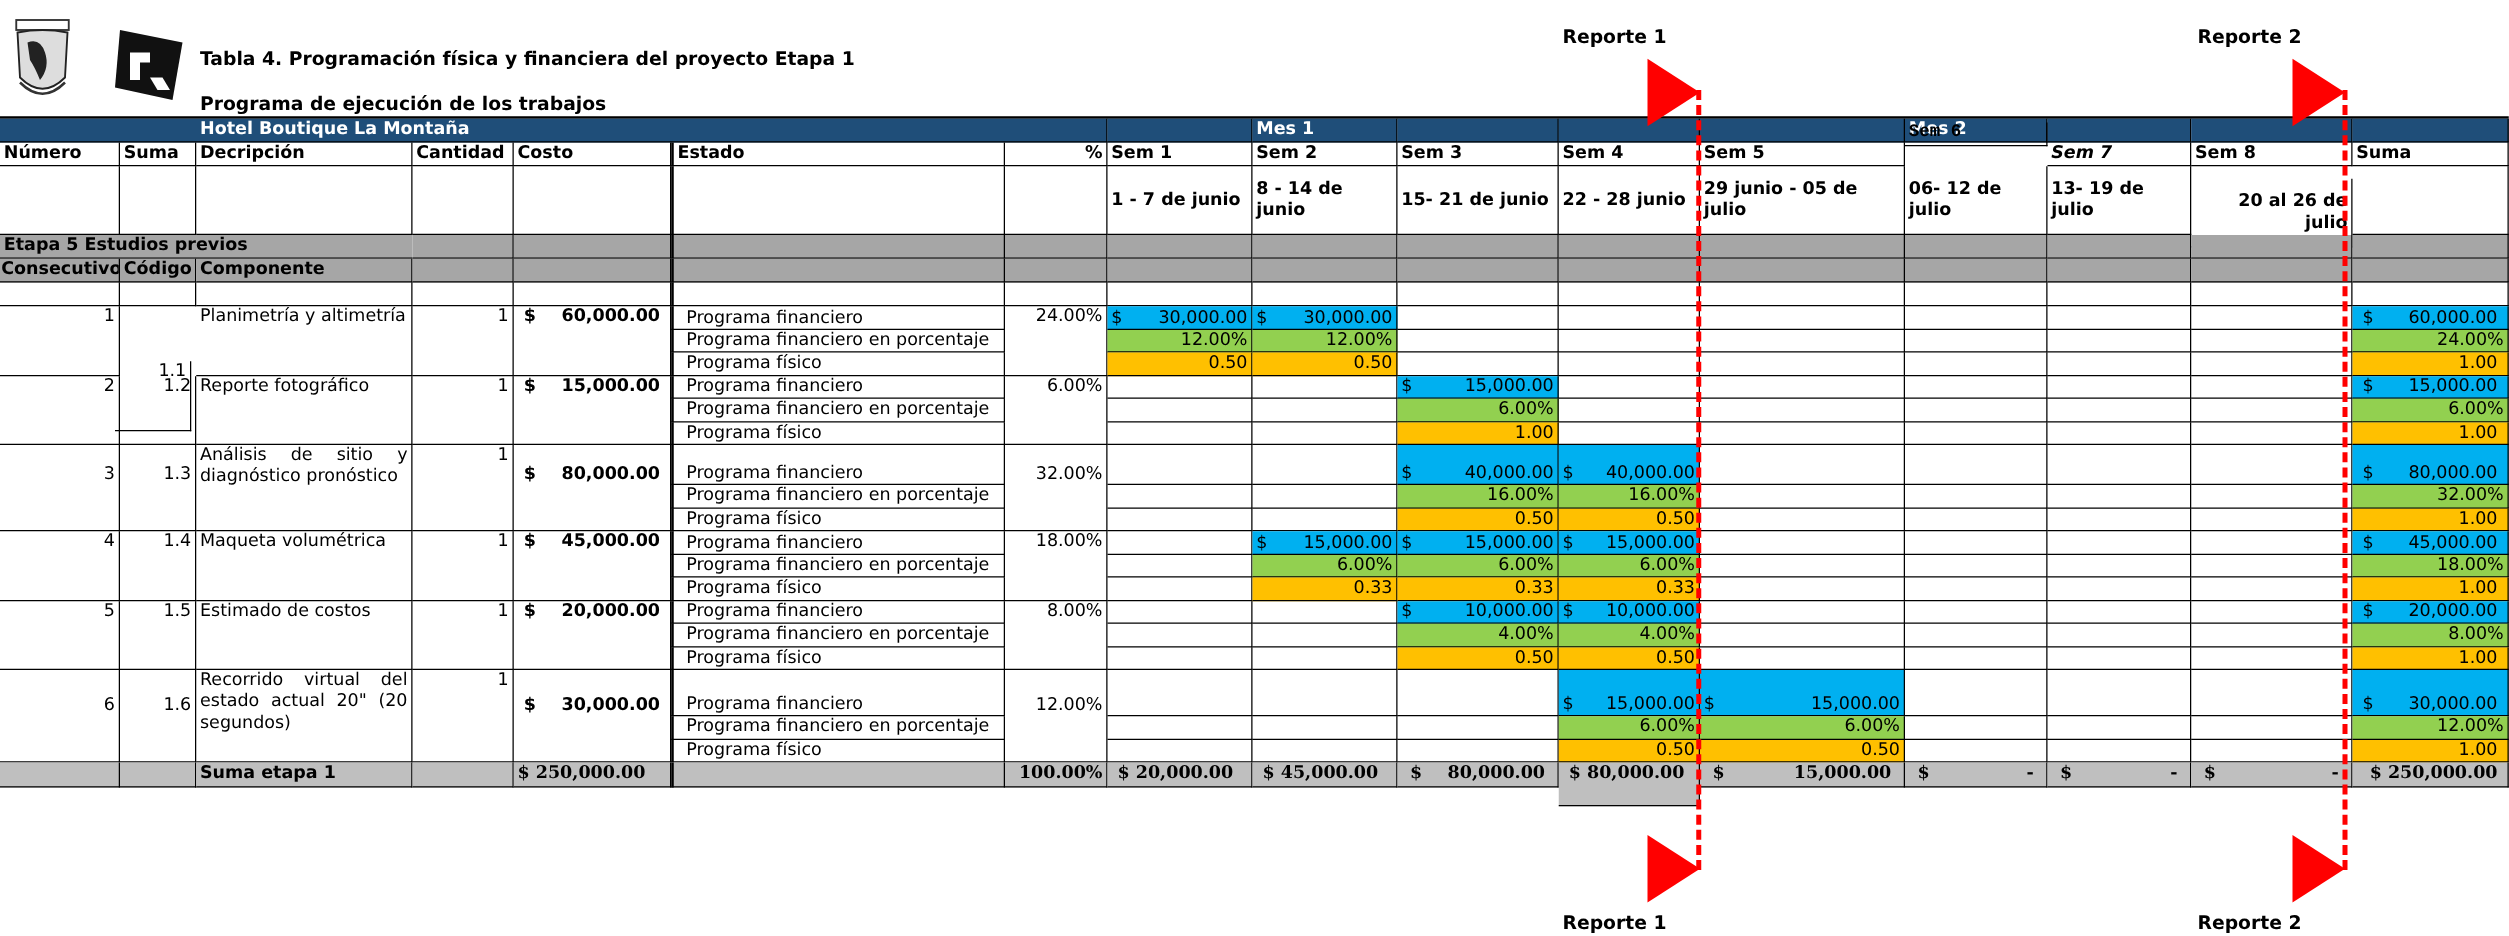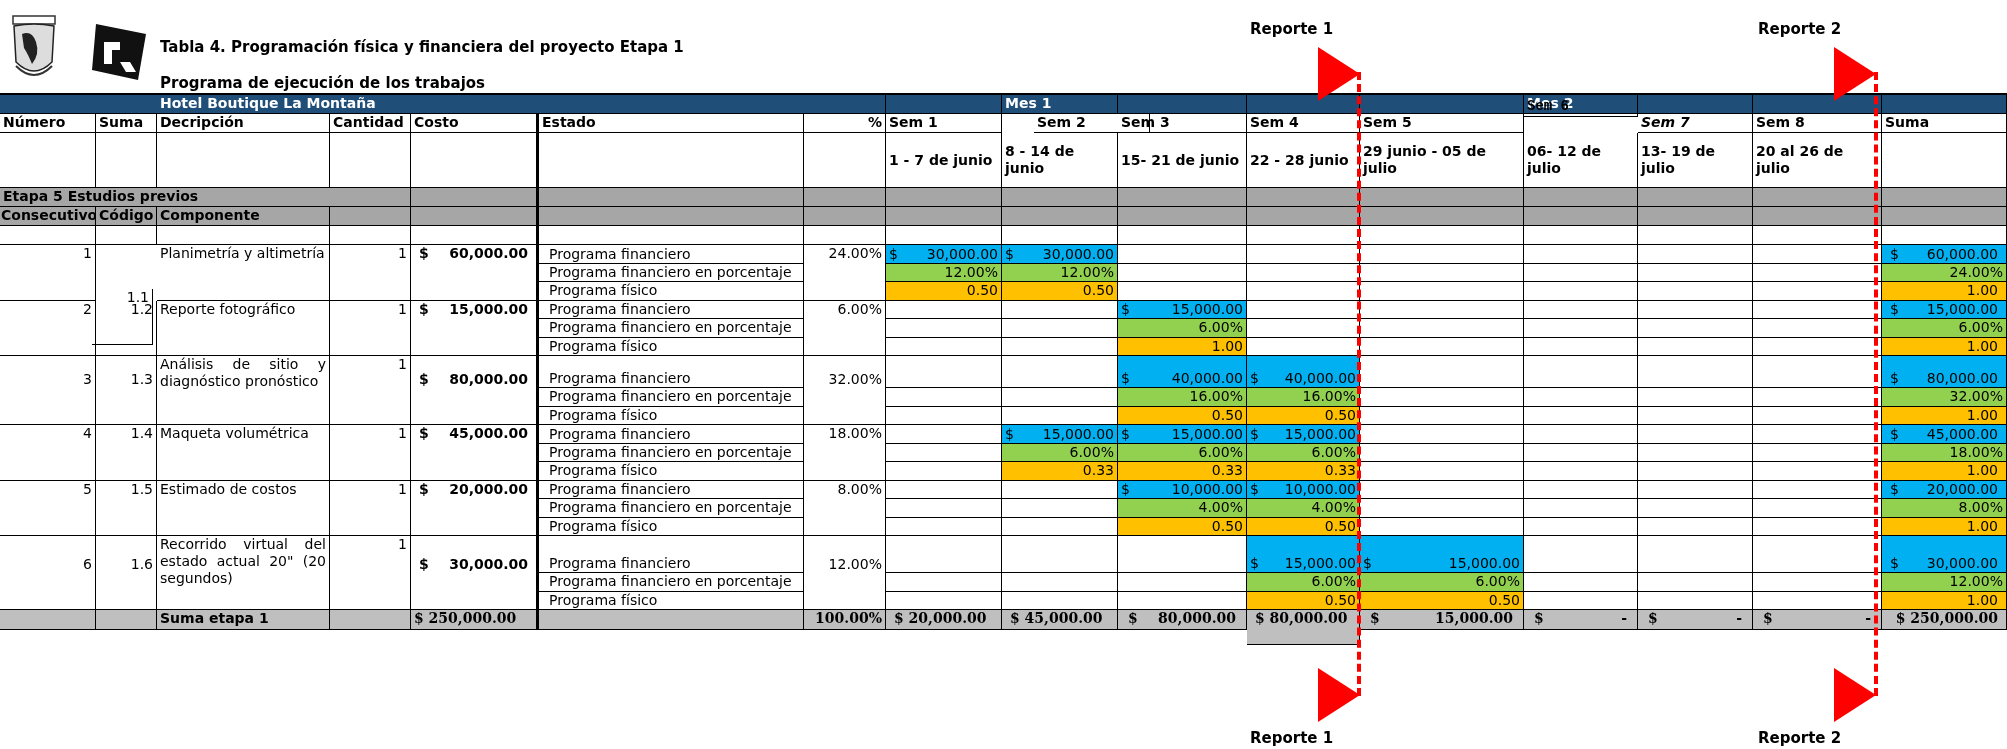--- a/index.html
+++ b/index.html
@@ -62,21 +62,21 @@
     <div class="cell hdr-band" style="left: 1753px; top: 95px; width: 129px; height: 19px;"></div>
     <div class="cell hdr-band" style="left: 1882px; top: 95px; width: 125px; height: 19px;"></div>
     <div class="cell bold" style="left: 0px; top: 114px; width: 96px; height: 19px;">Número</div>
     <div class="cell bold" style="left: 96px; top: 114px; width: 61px; height: 19px;">Suma</div>
     <div class="cell bold" style="left: 157px; top: 114px; width: 173px; height: 19px;">Decripción</div>
     <div class="cell bold" style="left: 330px; top: 114px; width: 81px; height: 19px;">Cantidad</div>
     <div class="cell bold" style="left: 411px; top: 114px; width: 126px; height: 19px;">Costo</div>
     <div class="cell bold thick-l" style="left: 537px; top: 114px; width: 267px; height: 19px;">Estado</div>
     <div class="cell bold right" style="left: 804px; top: 114px; width: 82px; height: 19px;">%</div>
     <div class="cell bold" style="left: 886px; top: 114px; width: 116px; height: 19px;">Sem 1</div>
-    <div class="cell bold" style="left: 1002px; top: 114px; width: 116px; height: 19px; margin-left: 32px;">Sem 2</div>
+    <div class="cell bold" style="left: 1002px; top: 114px; width: 116px; height: 19px;">Sem 2</div>
     <div class="cell bold" style="left: 1118px; top: 114px; width: 129px; height: 19px;">Sem 3</div>
     <div class="cell bold" style="left: 1247px; top: 114px; width: 113px; height: 19px;">Sem 4</div>
     <div class="cell bold" style="left: 1360px; top: 114px; width: 164px; height: 19px;">Sem 5</div>
     <div class="cell bold" style="left: 1524px; top: 98px; width: 114px; height: 19px; font-family: Liberation Mono, monospace;">Sem 6</div>
     <div class="cell bold" style="left: 1638px; top: 114px; width: 115px; height: 19px; font-style: italic;">Sem 7</div>
     <div class="cell bold" style="left: 1753px; top: 114px; width: 129px; height: 19px;">Sem 8</div>
     <div class="cell bold" style="left: 1882px; top: 114px; width: 125px; height: 19px;">Suma</div>
     <div class="cell " style="left: 0px; top: 133px; width: 96px; height: 55px;"></div>
     <div class="cell " style="left: 96px; top: 133px; width: 61px; height: 55px;"></div>
     <div class="cell " style="left: 157px; top: 133px; width: 173px; height: 55px;"></div>
@@ -84,21 +84,21 @@
     <div class="cell " style="left: 411px; top: 133px; width: 126px; height: 55px;"></div>
     <div class="cell thick-l" style="left: 537px; top: 133px; width: 267px; height: 55px;"></div>
     <div class="cell " style="left: 804px; top: 133px; width: 82px; height: 55px;"></div>
     <div class="cell bold wrap vcenter" style="left: 886px; top: 133px; width: 116px; height: 55px;">1 - 7 de junio</div>
     <div class="cell bold wrap vcenter" style="left: 1002px; top: 133px; width: 116px; height: 55px;">8 - 14 de junio</div>
     <div class="cell bold wrap vcenter" style="left: 1118px; top: 133px; width: 129px; height: 55px;">15- 21 de junio</div>
     <div class="cell bold wrap vcenter" style="left: 1247px; top: 133px; width: 113px; height: 55px;">22 - 28 junio</div>
     <div class="cell bold wrap vcenter" style="left: 1360px; top: 133px; width: 164px; height: 55px;">29 junio - 05 de julio</div>
     <div class="cell bold wrap vcenter" style="left: 1524px; top: 133px; width: 114px; height: 55px;">06- 12 de julio</div>
     <div class="cell bold wrap vcenter" style="left: 1638px; top: 133px; width: 115px; height: 55px;">13- 19 de julio</div>
-    <div class="cell bold wrap vcenter" style="left: 1753px; top: 133px; width: 129px; height: 55px;">20 al 26 de julio</div>
+    <div class="cell bold wrap vcenter" style="left: 1753px; top: 143px; width: 129px; height: 55px; text-align: right;">20 al 26 de julio</div>
     <div class="cell " style="left: 1882px; top: 133px; width: 125px; height: 55px;"></div>
     <div class="cell gray" style="left: 0px; top: 188px; width: 330px; height: 19px; border-right: none;">Etapa 5 Estudios previos</div>
     <div class="cell gray" style="left: 330px; top: 188px; width: 81px; height: 19px;"></div>
     <div class="cell gray" style="left: 411px; top: 188px; width: 126px; height: 19px;"></div>
     <div class="cell gray thick-l" style="left: 537px; top: 188px; width: 267px; height: 19px;"></div>
     <div class="cell gray" style="left: 804px; top: 188px; width: 82px; height: 19px;"></div>
     <div class="cell gray" style="left: 886px; top: 188px; width: 116px; height: 19px;"></div>
     <div class="cell gray" style="left: 1002px; top: 188px; width: 116px; height: 19px;"></div>
     <div class="cell gray" style="left: 1118px; top: 188px; width: 129px; height: 19px;"></div>
     <div class="cell gray" style="left: 1247px; top: 188px; width: 113px; height: 19px;"></div>

